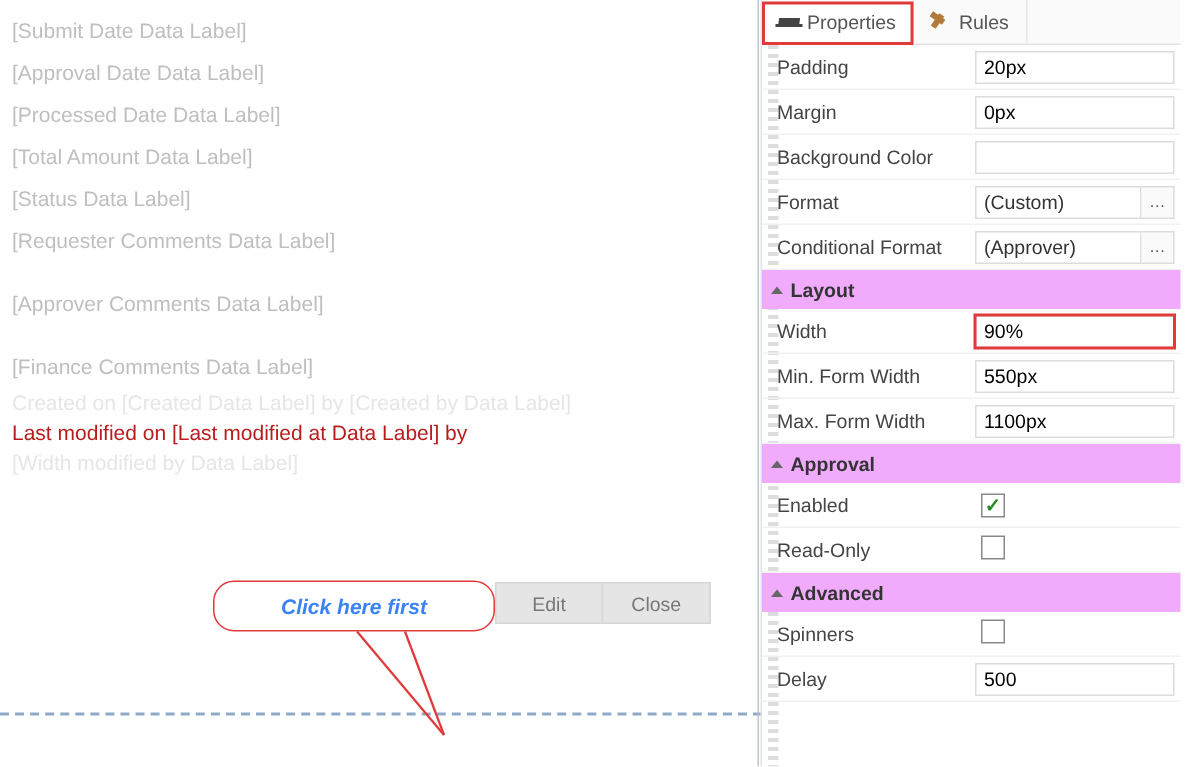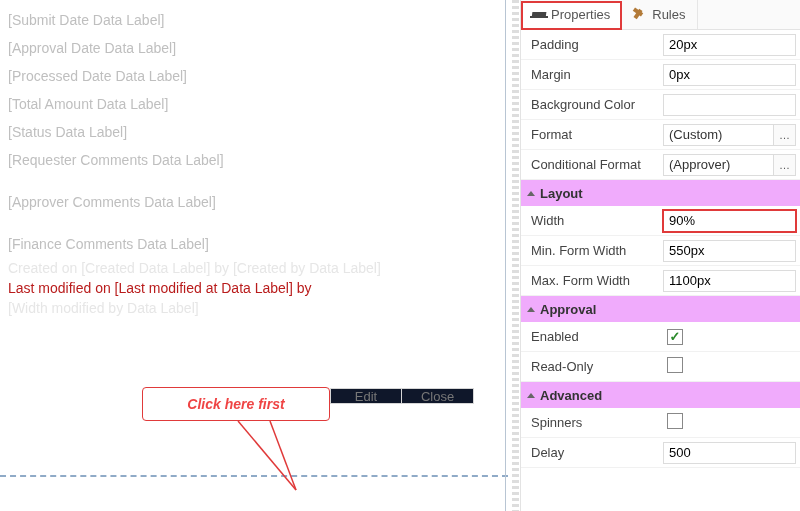--- a/index.html
+++ b/index.html
@@ -4,31 +4,31 @@
 <style>
   * { box-sizing: border-box; margin: 0; padding: 0; }
   body { font-family: "Segoe UI", Arial, sans-serif; font-size: 13px; color: #333; background: #fff; width: 800px; height: 511px; overflow: hidden; position: relative; }
   
   .canvas-area { position: absolute; left: 0; top: 0; width: 504px; height: 511px; }
   .form-surface { position: absolute; left: 0; top: 0; width: 492px; height: 480px; padding: 6px 8px; }
   .data-label { color: #bfbfbf; font-size: 14px; line-height: 28px; white-space: nowrap; }
   .data-label.tight { line-height: 20px; }
   
   .btn-row { position: absolute; left: 330px; top: 388px; display: flex; }
-  .btn { width: 72px; height: 16px; border: 1px solid #d6d6d6; background: #0f172a; color: #777; font-size: 13px; display: flex; align-items: center; justify-content: center; cursor: pointer; }
+  .btn { width: 72px; height: 28px; border: 1px solid #d6d6d6; background: #e5e5e5; color: #777; font-size: 13px; display: flex; align-items: center; justify-content: center; cursor: pointer; }
   .btn + .btn { border-left: none; }
   
   .dashed-bottom { position: absolute; left: 0; top: 475px; width: 508px; border-top: 2px dashed #8faac7; }
   .canvas-right-edge { position: absolute; left: 505px; top: 0; width: 1px; height: 511px; background: #b8c5d3; }
   .divider-col { position: absolute; left: 512px; top: 0; width: 7px; height: 511px; background: repeating-linear-gradient(to bottom, #bbb 0, #bbb 3px, transparent 3px, transparent 6px); opacity: .5; }
   
-  .annot-bubble { position: absolute; left: 142px; top: 387px; width: 188px; height: 34px; border: 1.5px solid #e03a3a; border-radius: 4px; background: #fff; display: flex; align-items: center; justify-content: center; font-style: italic; font-weight: bold; color: #ef4444; font-size: 14px; z-index: 5; }
+  .annot-bubble { position: absolute; left: 142px; top: 387px; width: 188px; height: 34px; border: 1.5px solid #e03a3a; border-radius: 14px; background: #fff; display: flex; align-items: center; justify-content: center; font-style: italic; font-weight: bold; color: #3b82f6; font-size: 14px; z-index: 5; }
   .annot-tail { position: absolute; left: 0; top: 0; z-index: 4; pointer-events: none; }
   
-  .panel { position: absolute; right: 0; top: 0; width: 280px; height: 511px; border-left: 1px solid #e3e3e3; font-size: 13px; }
+  .panel { position: absolute; right: 13px; top: 0; width: 280px; height: 511px; border-left: 1px solid #e3e3e3; font-size: 13px; }
   .tabs { display: flex; height: 30px; background: #fafafa; border-bottom: 1px solid #e3e3e3; }
   .tab { display: flex; align-items: center; gap: 5px; padding: 0 11px; color: #555; cursor: pointer; border-right: 1px solid #e6e6e6; }
   .tab.active { background: #fff; border-bottom: 2px solid #fff; position: relative; top: 1px; }
   .tab.highlight { outline: 2px solid #e03a3a; outline-offset: -2px; }
   
   .prop-grid { display: flex; flex-direction: column; justify-content: center; }
   .prop-row { display: flex; align-items: center; height: 30px; border-bottom: 1px solid #f1f1f1; }
   .section-row { background: #f0abfc; font-weight: 600; height: 26px; padding-left: 6px; display: flex; align-items: center; gap: 5px; }
   .chev { display: inline-block; width: 0; height: 0; border-left: 4px solid transparent; border-right: 4px solid transparent; border-bottom: 5px solid #666; }
   .prop-label { width: 142px; padding-left: 10px; color: #444; }

